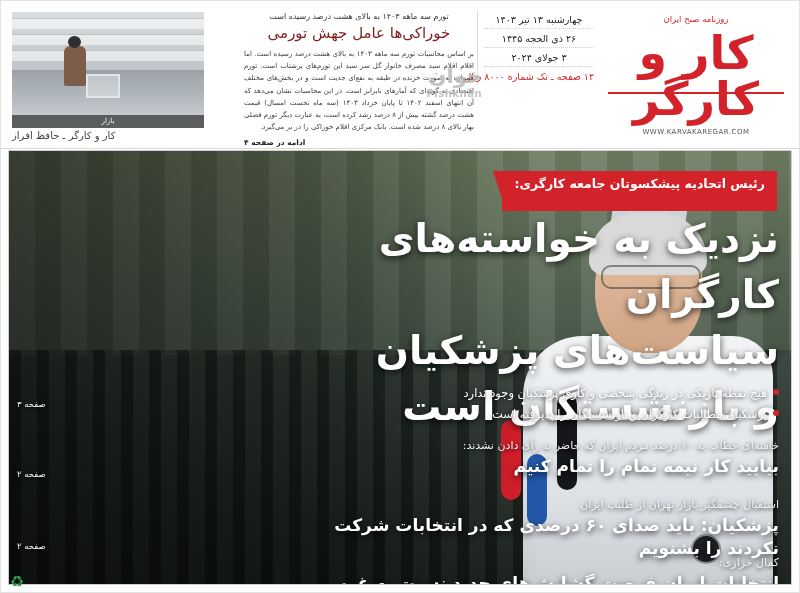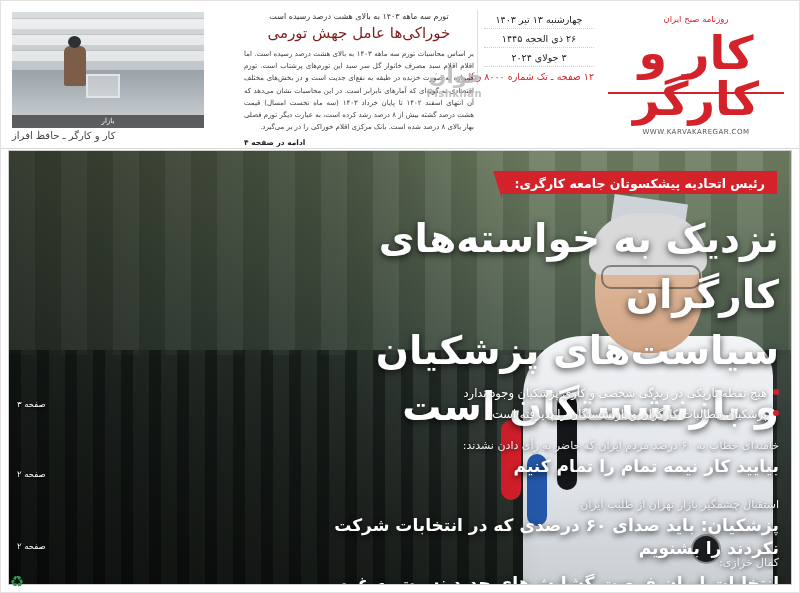--- a/index.html
+++ b/index.html
@@ -350,21 +350,21 @@
 
   
   .hero-kicker {
     position: absolute;
     top: 20px;
     right: 14px;
     background: #d3222a;
     color: #ffffff;
     font-size: 12.5px;
     font-weight: bold;
-    padding: 5px 12px 3px;
+    padding: 5px 12px 20px;
     direction: rtl;
     white-space: nowrap;
   }
   .hero-kicker::after {
     content: "";
     position: absolute;
     left: -9px;
     top: 0;
     width: 0; height: 0;
     border-top: 0 solid transparent;

